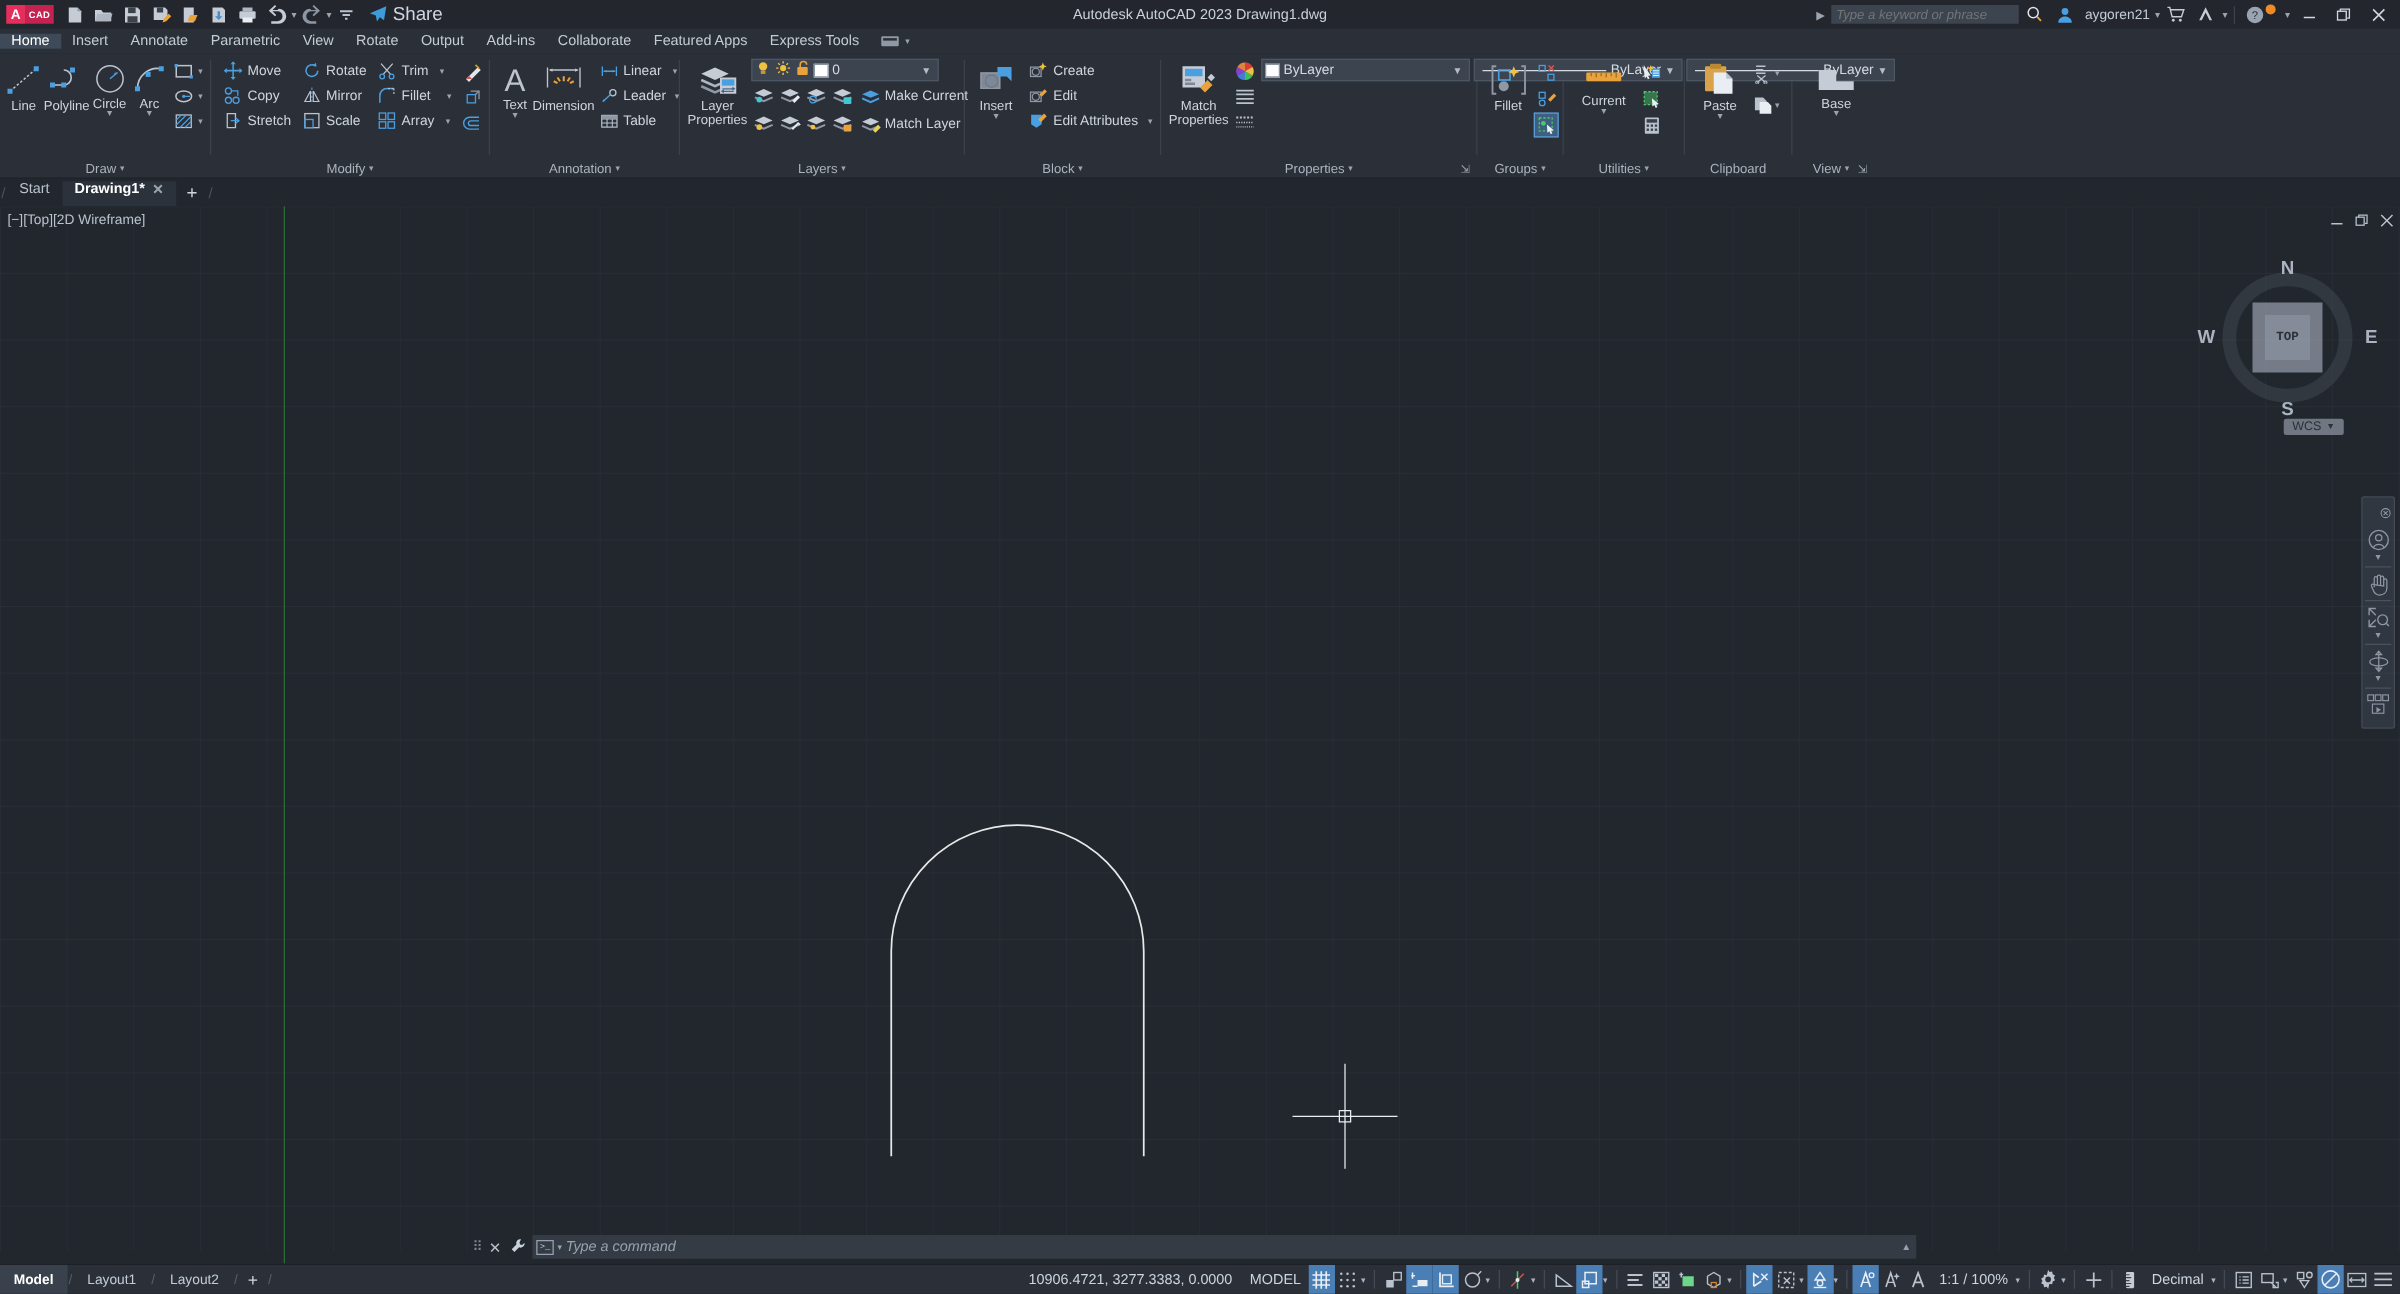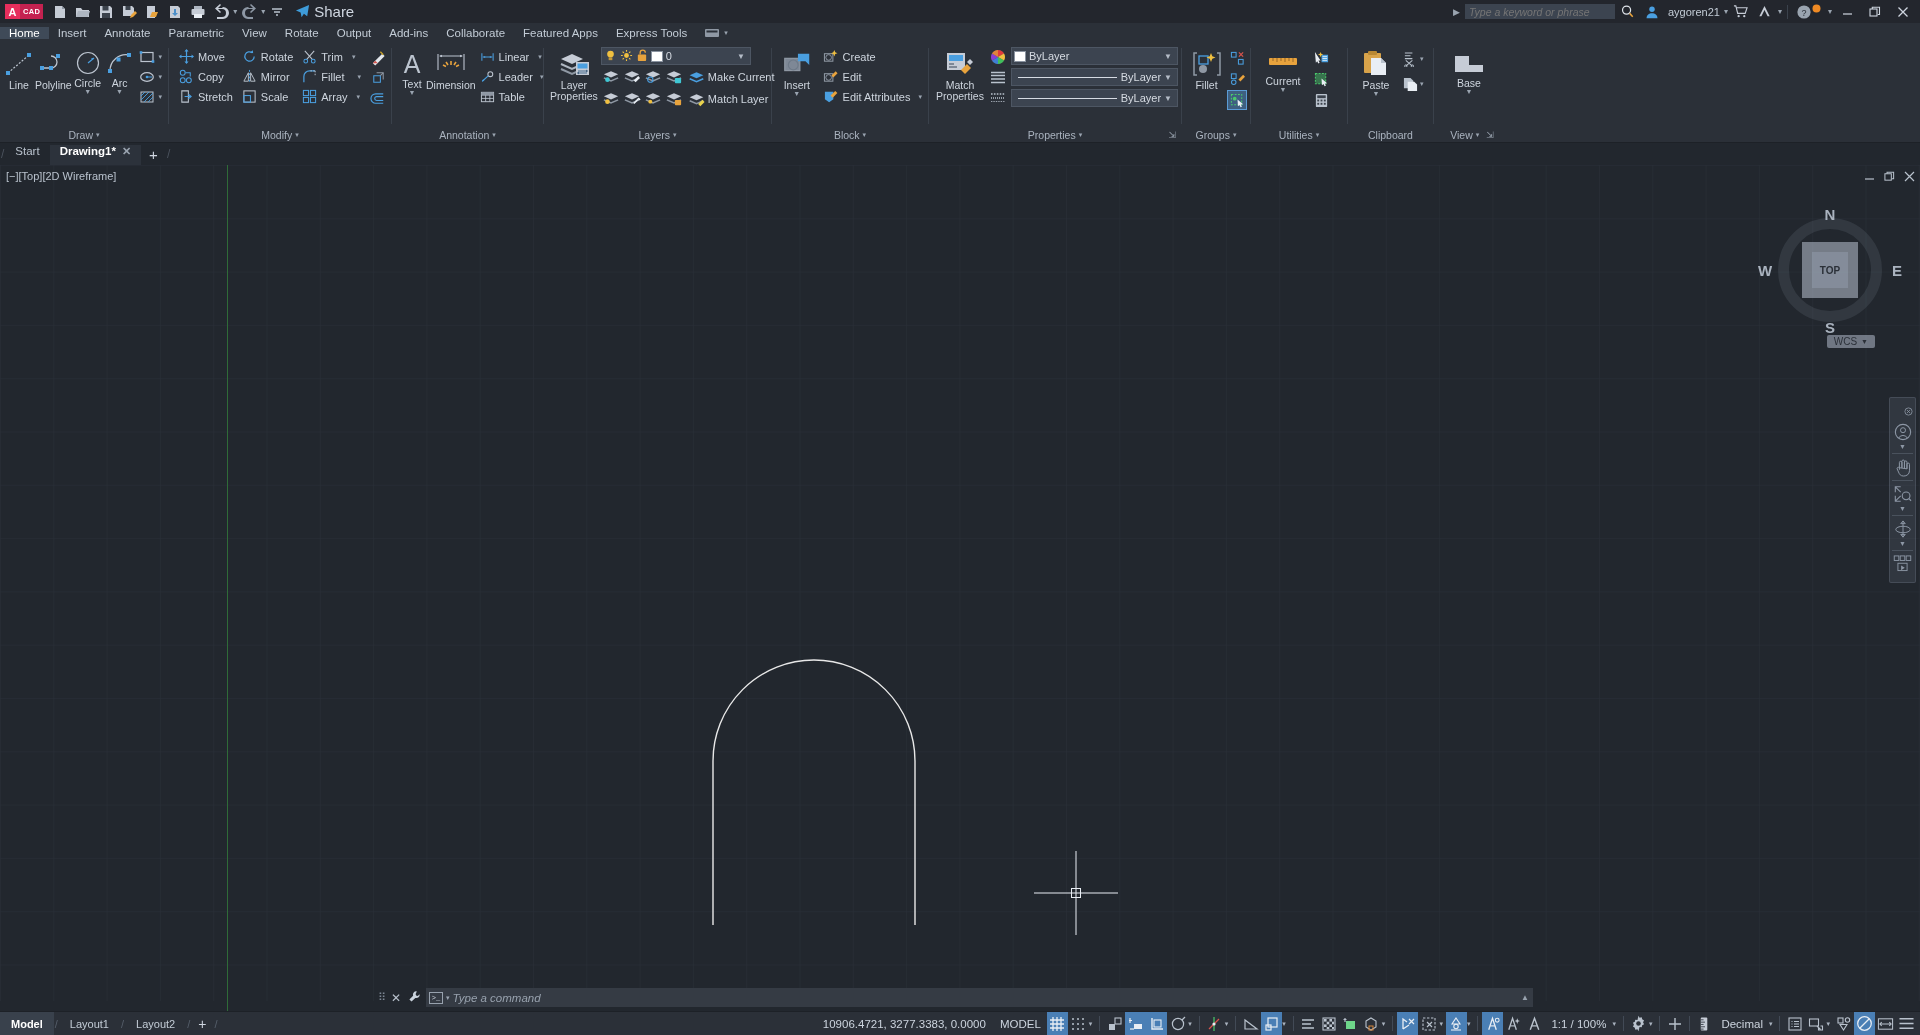--- a/index.html
+++ b/index.html
@@ -114,21 +114,21 @@
 
   
   .viewcube { position: absolute; right: 30px; top: 45px; width: 120px; height: 120px; }
   .vc-ring {
     position:absolute; inset:8px; border-radius:50%; border: 11px solid rgba(150,162,180,.14);
   }
   .vc-face {
     position:absolute; left:32px; top:32px; width:56px; height:56px; background: rgba(186,195,210,.55);
     display:flex; align-items:center; justify-content:center;
   }
-  .vc-face .inner { width:36px;height:36px;background:rgba(160,172,190,.35); display:flex;align-items:center;justify-content:center;}
+  .vc-face .inner { width:36px;height:36px;background:rgba(160,172,190,.35); display:flex;align-items:center;justify-content:center;font-family:Liberation Mono, monospace;}
   .vc-face span { font-size: 10px; color:#2b3038; font-weight:600; }
   .vc-n,.vc-s,.vc-e,.vc-w { position:absolute; font-size:15px; font-weight:bold; color:#aab3bf; }
   .vc-n { left:50%; transform:translateX(-50%); top:-4px; }
   .vc-s { left:50%; transform:translateX(-50%); bottom:-6px; }
   .vc-w { left:-12px; top:50%; transform:translateY(-50%); }
   .vc-e { right:-12px; top:50%; transform:translateY(-50%); }
   .wcs {
     position:absolute; right:45px; top:170px; background: rgba(176,186,202,.55); color:#2b3038;
     font-size:10px; padding: 1px 7px; border-radius:2px; display:flex; align-items:center; gap:4px;
   }
@@ -260,20 +260,21 @@
             <path d="M2 4h10M4 7h6M6 10h2" stroke="#b9c2cd" stroke-width="1.6" fill="none"></path>
           </svg>
       </div>
       <div class="share">
         <svg width="15" height="15" viewBox="0 0 16 16">
             <path d="M15 1L1 7l5 2 1 5 2.5-3.5L13 13z" fill="#3e9bd9"></path>
           </svg>
         <span>Share</span>
       </div>
     </div>
+    <div class="title-text">Autodesk AutoCAD 2023   Drawing1.dwg</div>
     <div class="tr-area">
       <span class="kw-arrow">▶</span>
       <input class="kw-box" placeholder="Type a keyword or phrase" style="">
       <div class="qicon">
         <svg width="15" height="15" viewBox="0 0 16 16">
             <circle cx="7" cy="6.5" r="4.3" stroke="#dfe4ea" stroke-width="1.3" fill="none"></circle>
             <path d="M10.3 10l3.3 3.6" stroke="#e8a33d" stroke-width="1.6"></path>
           </svg>
       </div>
       <div class="qicon">
@@ -822,21 +823,21 @@
                 </svg>
             </span>
             <span class="gicon" style="height:17px">
               <svg width="16" height="14" viewBox="0 0 16 14">
                   <path d="M1 4h14" stroke="#b9c2cd" stroke-width="1.6" stroke-dasharray="1.6 1.3"></path>
                   <path d="M1 8h14" stroke="#b9c2cd" stroke-width="1.3" stroke-dasharray="1 1"></path>
                   <path d="M1 11.5h14" stroke="#b9c2cd" stroke-width="1.1" stroke-dasharray=".8 .9"></path>
                 </svg>
             </span>
           </div>
-          <div style="display:flex;flex-direction:column;gap:3px">
+          <div style="display:flex;flex-direction:row;gap:3px">
             <div class="combo" style="width:167px">
               <span class="swatch"></span>
               <span>ByLayer</span>
               <span class="arrow">▼</span>
             </div>
             <div class="combo" style="width:167px;justify-content:flex-end">
               <span style="flex:1;border-top:1px solid #d6dbe2;margin:0 1px 0 4px;"></span>
               <span>ByLayer</span>
               <span class="arrow" style="margin-left:0">▼</span>
             </div>

